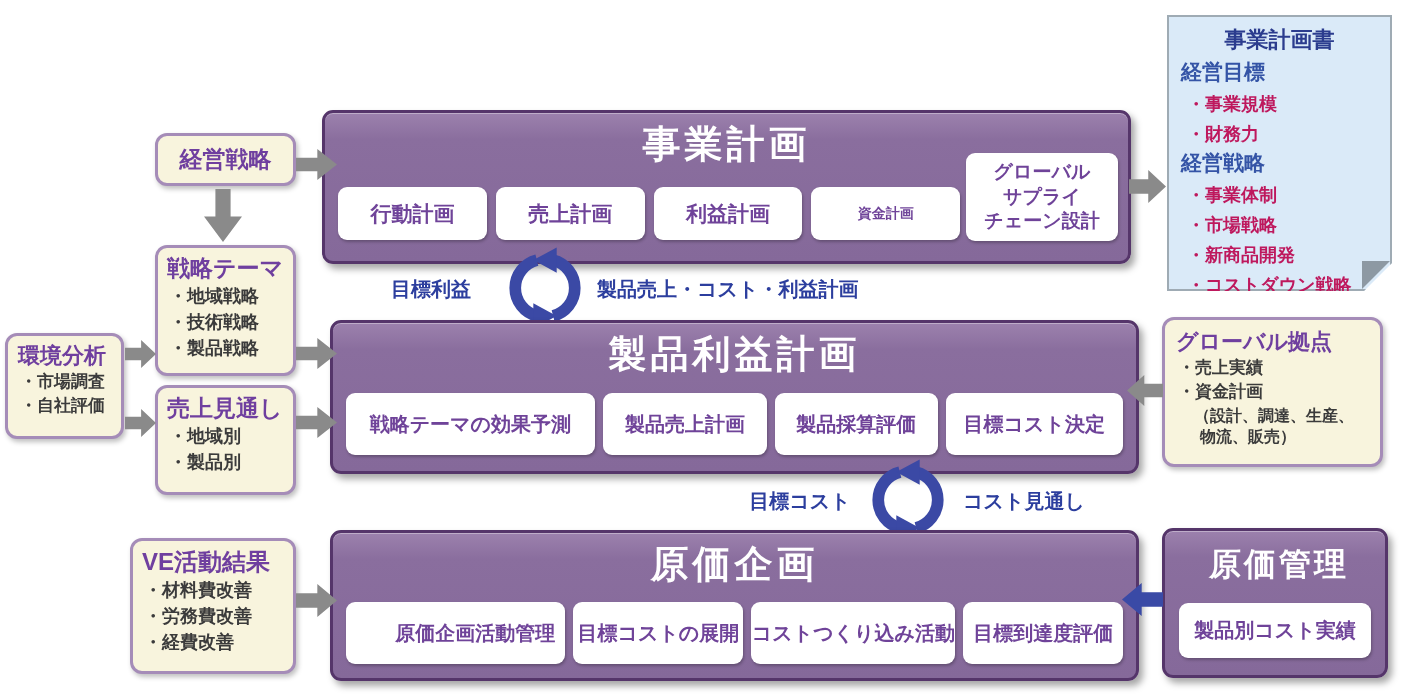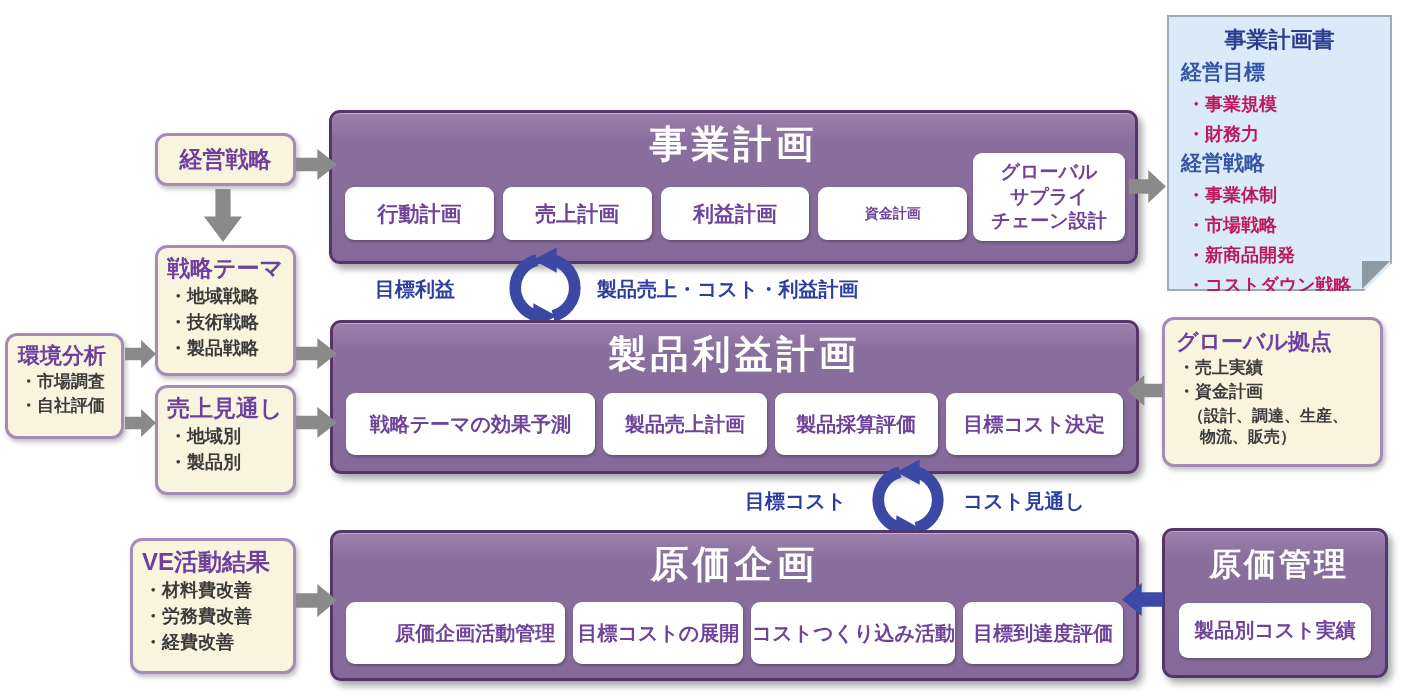--- a/index.html
+++ b/index.html
@@ -60,28 +60,28 @@
   .note-bullet{color:#be185d;font-weight:bold;font-size:18px;margin:6px 0 0 6px;}
   
   .garrow{position:absolute;background:#8a8a8a;}
   .barrow{position:absolute;background:#3a4aa6;}
   .arrow-right{clip-path:polygon(0 28%,52% 28%,52% 0,100% 50%,52% 100%,52% 72%,0 72%);}
   .arrow-left{clip-path:polygon(100% 28%,48% 28%,48% 0,0 50%,48% 100%,48% 72%,100% 72%);}
   .arrow-down{clip-path:polygon(30% 0,70% 0,70% 52%,100% 52%,50% 100%,0 52%,30% 52%);}
   
   .cycle{position:absolute;}
   .cycle-label{position:absolute;color:#2c3e9e;font-weight:bold;font-size:20px;white-space:nowrap;}
-  .lbl-right-align{text-align:left;}
+  .lbl-right-align{text-align:center;}
 </style>
 </head>
 <body>
 
 <div class="canvas">
 
-  <div class="pbox" style="left:329px;top:110px;width:803px;height:148px;">
+  <div class="pbox" style="left:322px;top:110px;width:803px;height:148px;">
     <div class="pbox-title">事業計画</div>
     <div class="item-row" style="left:13px;top:74px;width:622px;height:53px;gap:9px;">
       <div class="witem" style="flex:1;font-size:21px;">行動計画</div>
       <div class="witem" style="flex:1;font-size:21px;">売上計画</div>
       <div class="witem" style="flex:1;font-size:21px;">利益計画</div>
       <div class="witem" style="flex:1;font-size:14px;">資金計画</div>
     </div>
     <div class="tall-item" style="left:641px;top:40px;width:152px;height:88px;">
       <span>グローバル</span>
       <span>サプライ</span>
@@ -171,21 +171,21 @@
     <div class="note-bullet">・市場戦略</div>
     <div class="note-bullet">・新商品開発</div>
     <div class="note-bullet">・コストダウン戦略</div>
     <div class="note-fold"></div>
   </div>
 
   <div class="cbox" style="left:1162px;top:317px;width:221px;height:150px;padding:8px 11px;">
     <div class="cbox-title" style="font-size:22px;">グローバル拠点</div>
     <div class="cbox-bullet" style="font-size:17px;">・売上実績</div>
     <div class="cbox-bullet" style="font-size:17px;">・資金計画</div>
-    <div class="cbox-bullet" style="font-size:16px;margin-left:12px;line-height:1.35;">（設計、調達、生産、</div>
+    <div class="cbox-bullet" style="font-size:16px;margin-left:18px;line-height:1.35;">（設計、調達、生産、</div>
     <div class="cbox-bullet" style="font-size:16px;margin-left:24px;line-height:1.35;">物流、販売）</div>
   </div>
 
   <div class="pbox" style="left:1162px;top:528px;width:220px;height:144px;">
     <div class="genka-title">原価管理</div>
     <div class="witem" style="position:absolute;left:14px;right:14px;top:72px;height:55px;font-size:20px;">製品別コスト実績</div>
   </div>
 
   <div class="garrow arrow-right" style="left:296px;top:149px;width:41px;height:31px;"></div>
   <div class="garrow arrow-down" style="left:204px;top:189px;width:38px;height:53px;"></div>

